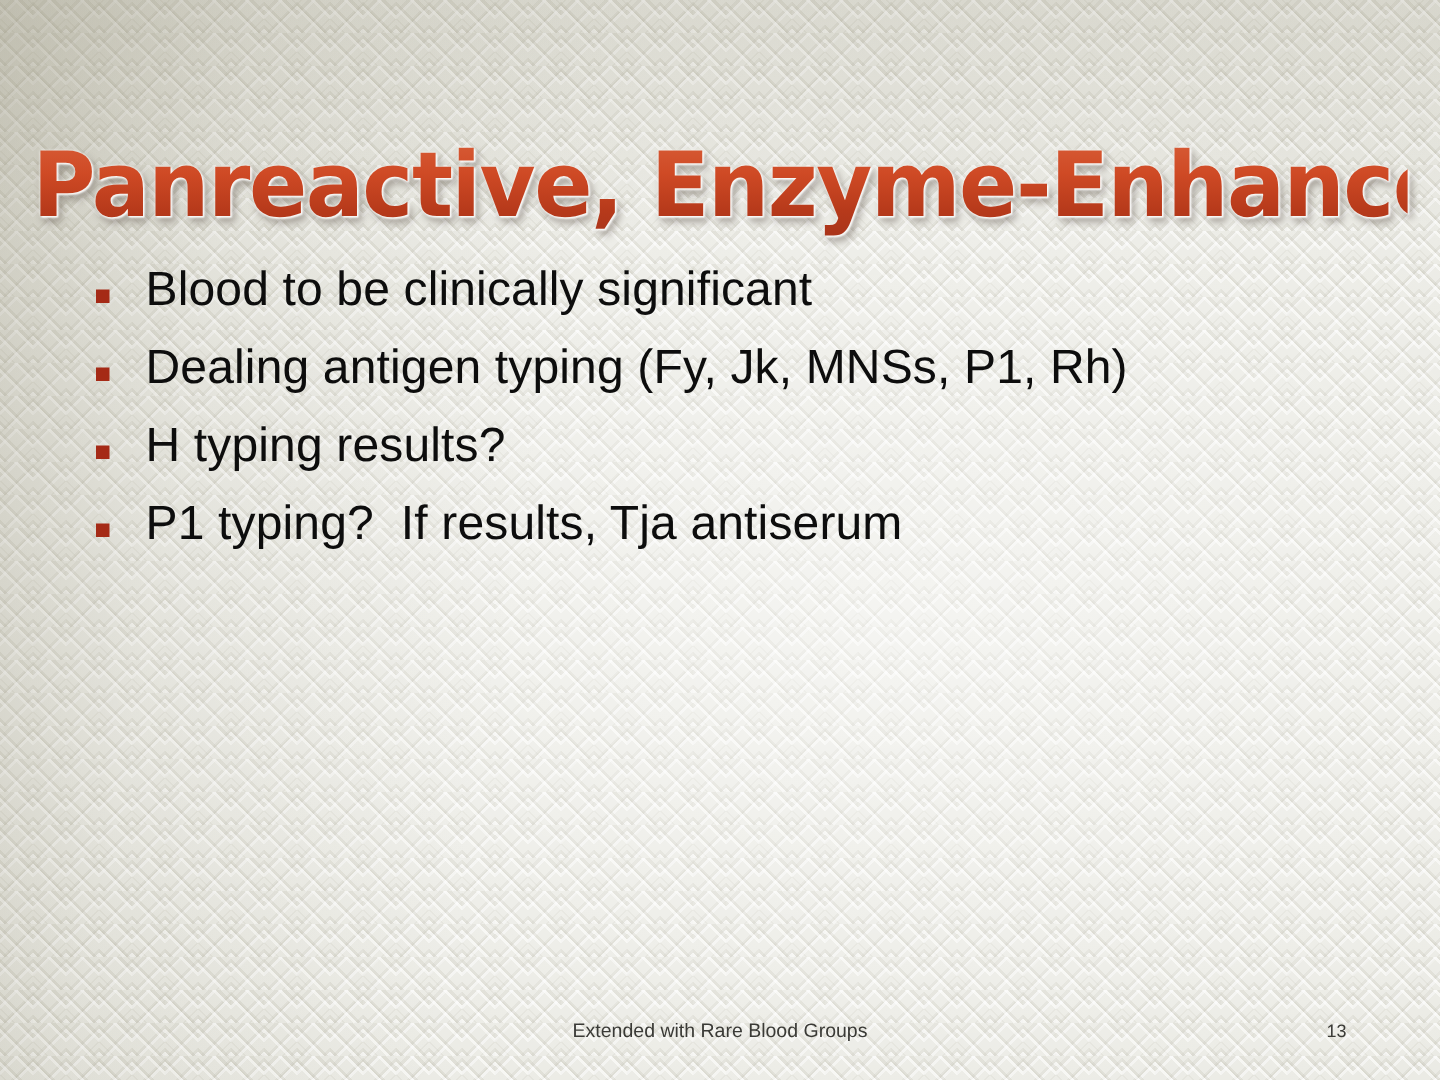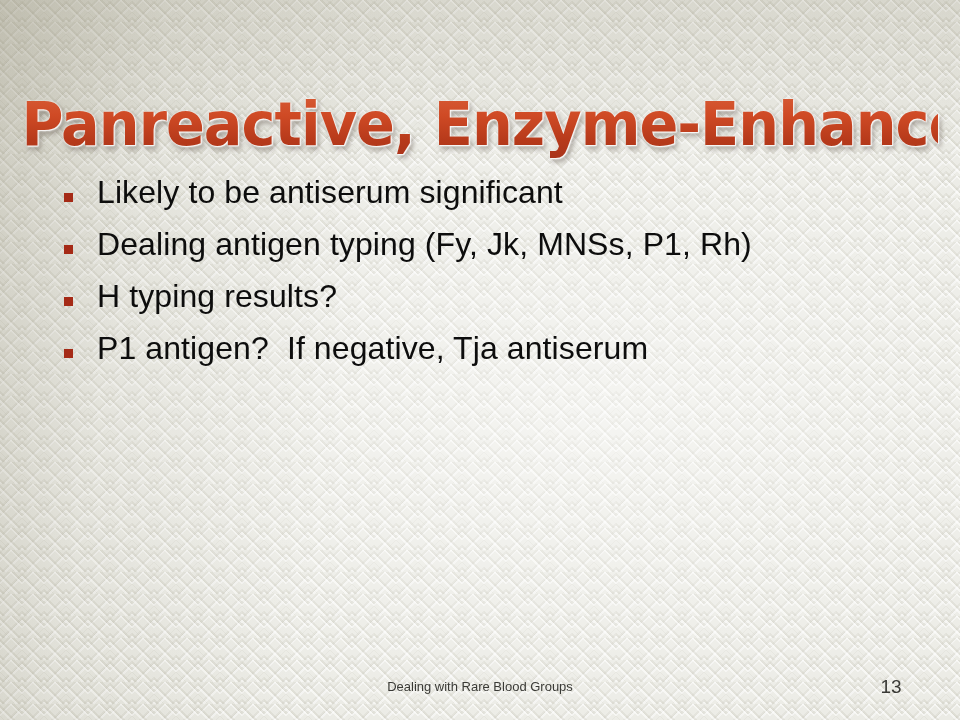--- a/index.html
+++ b/index.html
@@ -122,56 +122,56 @@
     line-height: 18px;
     color: #3a3a36;
   }
   .page-number {
     position: absolute;
     right: 52px;
     top: 678px;
     width: 34px;
     text-align: center;
     font-family: "Liberation Sans", sans-serif;
-    font-size: 19px;
+    font-size: 12px;
     line-height: 18px;
     color: #3a3a36;
   }
 </style>
 </head>
 <body>
 
 <div class="slide">
 
   <div class="bg-texture"></div>
   <div class="bg-vignette"></div>
 
   <h1 class="title">Panreactive, Enzyme-Enhanced</h1>
 
   <ul class="body-list">
 
     <li class="bullet-row">
       <span class="bullet-marker"></span>
-      <span class="bullet-text">Likely to be antiserum significant</span>
+      <span class="bullet-text">Blood to be clinically significant</span>
     </li>
 
     <li class="bullet-row">
       <span class="bullet-marker"></span>
       <span class="bullet-text">Dealing antigen typing (Fy, Jk, MNSs, P1, Rh)</span>
     </li>
 
     <li class="bullet-row">
       <span class="bullet-marker"></span>
       <span class="bullet-text">H typing results?</span>
     </li>
 
     <li class="bullet-row">
       <span class="bullet-marker"></span>
-      <span class="bullet-text">P1 antigen?  If negative, Tja antiserum</span>
+      <span class="bullet-text">P1 typing?  If results, Tja antiserum</span>
     </li>
 
   </ul>
 
-  <div class="footer-text">Dealing with Rare Blood Groups</div>
+  <div class="footer-text">Extended with Rare Blood Groups</div>
 
   <div class="page-number">13</div>
 
 </div>
 
 </body></html>

